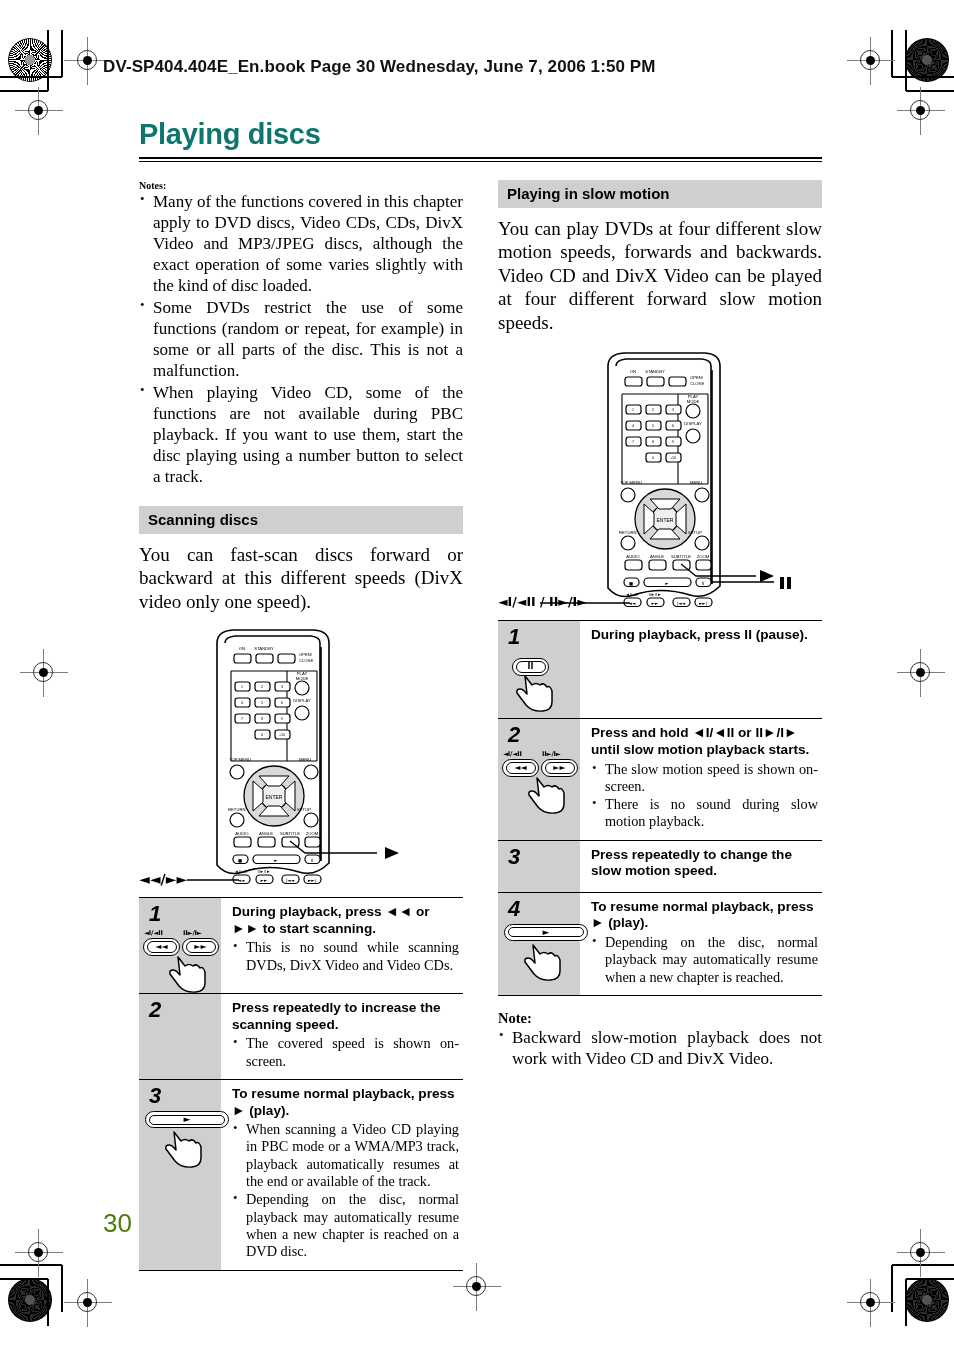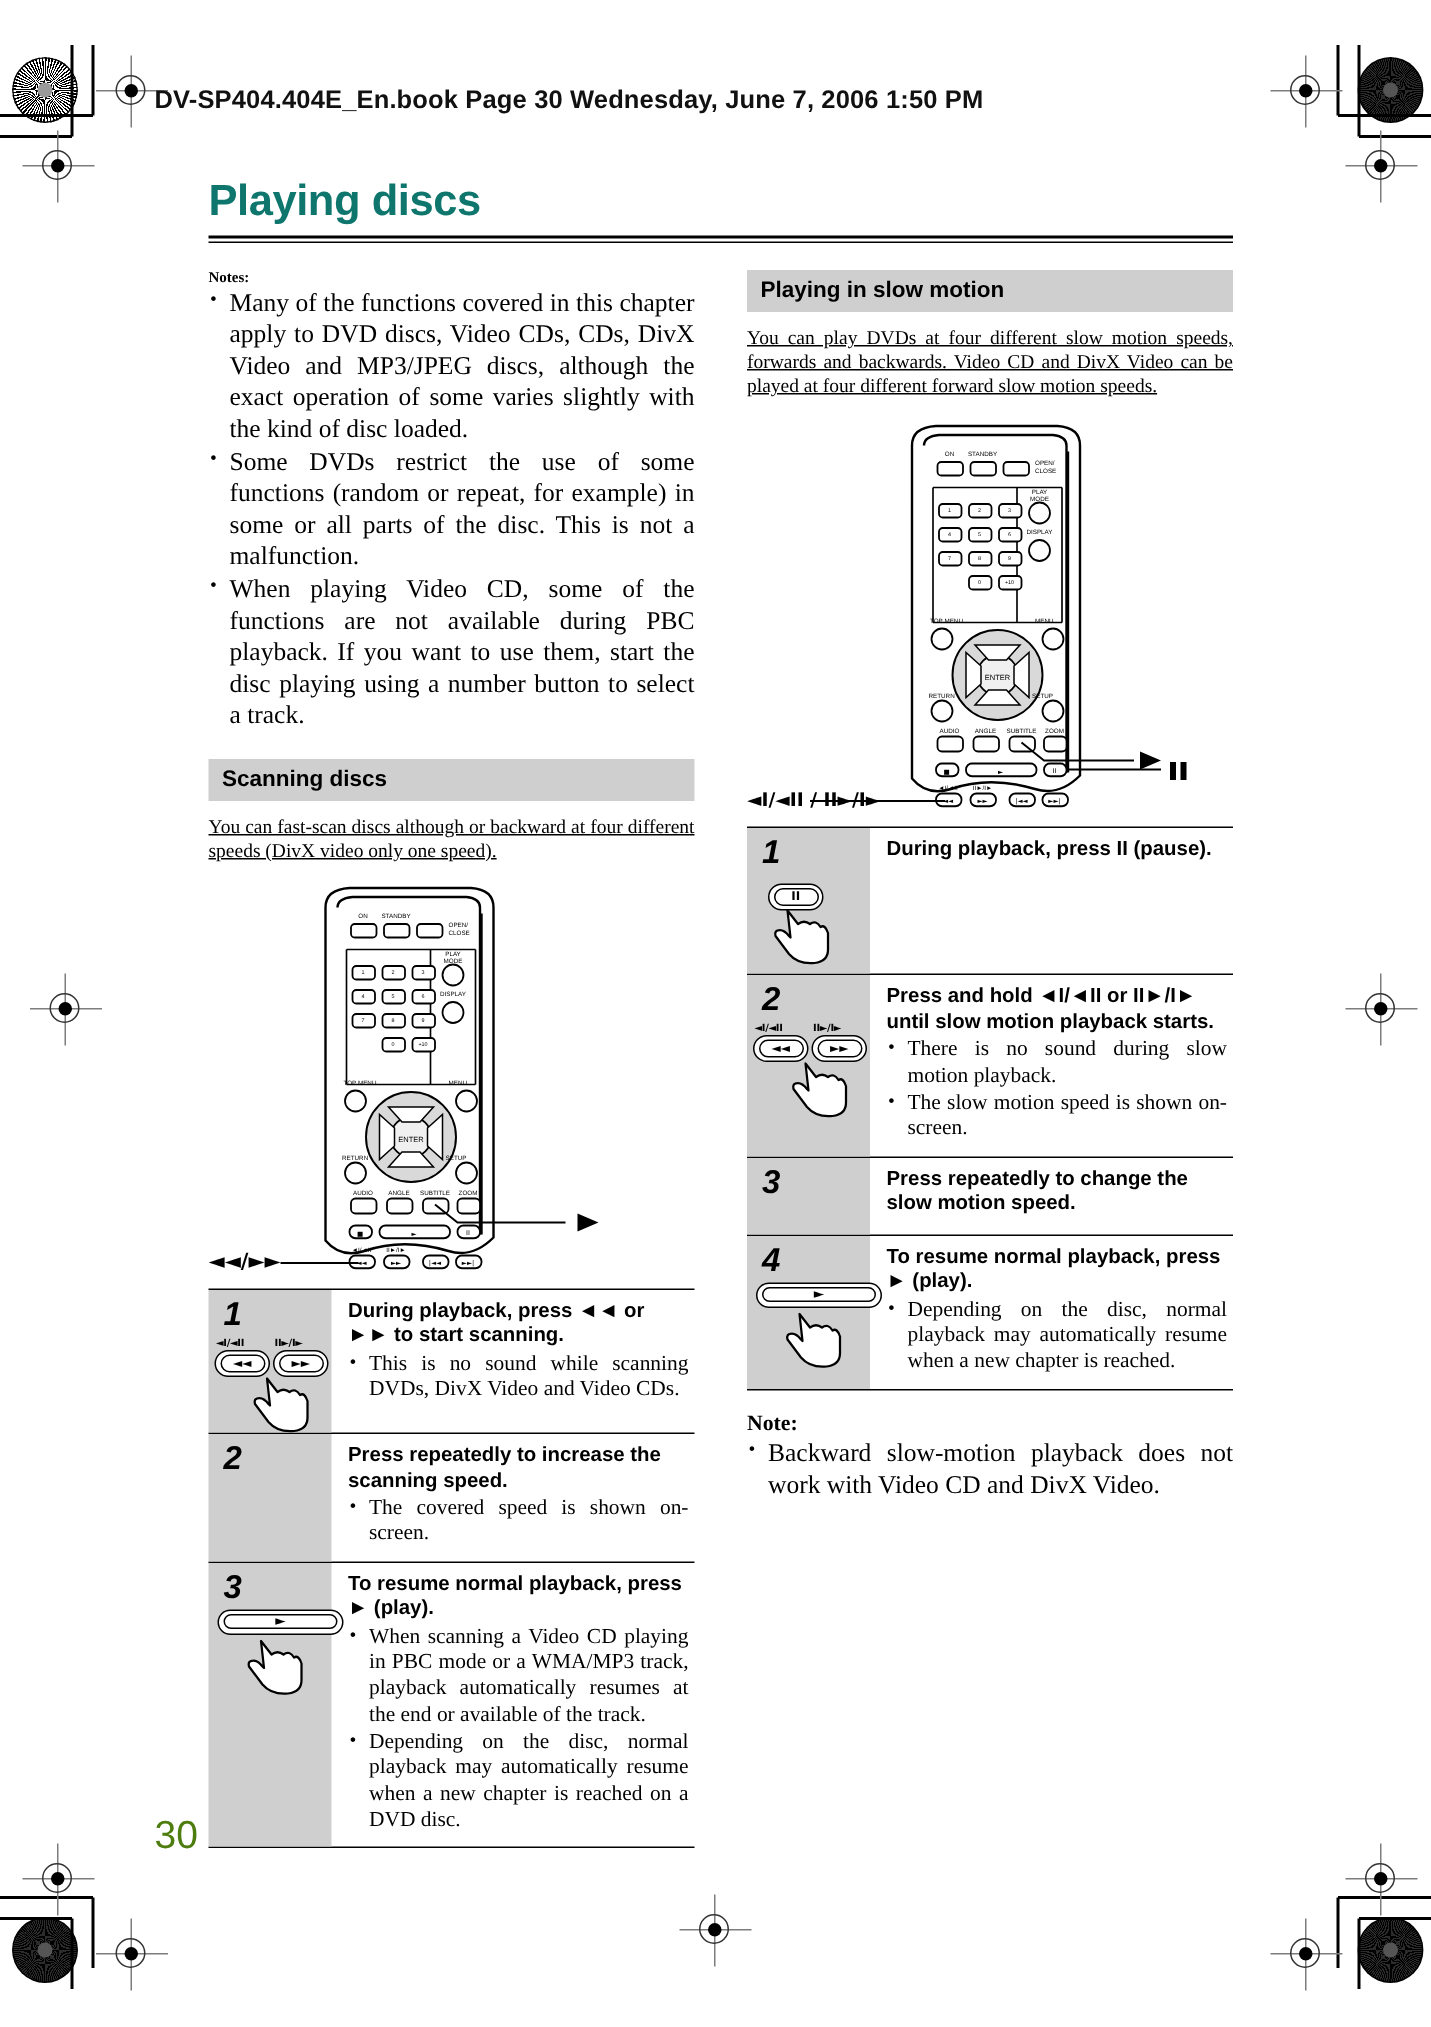--- a/index.html
+++ b/index.html
@@ -44,21 +44,21 @@
   .col-right{position:absolute;left:359px;top:0;width:324px;}
 
   .notes-head{font-weight:bold;font-size:10px;margin:0 0 1px 0;font-family:"Liberation Serif",serif;}
   ul.bul{list-style:none;margin:0;padding:0;}
   ul.bul li{position:relative;padding-left:14px;font-size:17px;line-height:1.235;margin-bottom:1px;
     text-align:justify;}
   ul.bul li::before{content:"\2022";position:absolute;left:1px;top:-1px;font-size:13px;}
 
   .sec-head{background:#cfcfcf;font-family:"Liberation Sans",sans-serif;font-weight:bold;
     font-size:15px;padding:5px 9px 6px 9px;margin:0;color:#000;}
-  .sec-body{font-size:13px;line-height:1.235;margin:9px 0 0 0;text-align:justify;text-decoration:underline;}
+  .sec-body{font-size:19px;line-height:1.235;margin:9px 0 0 0;text-align:justify;}
 
   
   .steps{border-top:1.5px solid #000;border-bottom:1.5px solid #000;width:100%;}
   .step{display:flex;border-bottom:1px solid #000;}
   .step:last-child{border-bottom:none;}
   .step .num-cell{width:82px;min-width:82px;background:#cfcfcf;position:relative;padding:4px 0 8px 0;}
   .step .num{font-family:"Liberation Sans",sans-serif;font-weight:bold;font-style:italic;
     font-size:22px;padding-left:10px;line-height:1.05;}
   .step .txt-cell{flex:1;padding:6px 4px 8px 11px;}
   .step .txt-cell .hd{font-family:"Liberation Sans",sans-serif;font-weight:bold;font-size:13.6px;
@@ -206,21 +206,21 @@
         <div class="notes-head">Notes:</div>
         <ul class="bul">
           <li>Many of the functions covered in this chapter apply to DVD discs, Video CDs, CDs, DivX Video and MP3/JPEG discs, although the exact operation of some varies slightly with the kind of disc loaded.</li>
           <li>Some DVDs restrict the use of some functions (random or repeat, for example) in some or all parts of the disc. This is not a malfunction.</li>
           <li>When playing Video CD, some of the functions are not available during PBC playback. If you want to use them, start the disc playing using a number button to select a track.</li>
         </ul>
 
         <div style="height:17px;"></div>
 
         <div class="sec-head">Scanning discs</div>
-        <p class="sec-body">You can fast-scan discs although or backward at four different speeds (DivX video only one speed).</p>
+        <p class="sec-body">You can fast-scan discs forward or backward at this different speeds (DivX video only one speed).</p>
 
         <div class="remote-wrap" style="height:272px;margin-top:12px;">
           <svg width="324" height="272" viewBox="0 0 324 272">
             <g fill="none" stroke="#000" stroke-width="1.6">
 
               <path d="M78 18 Q78 6 94 5 L175 5 Q190 6 190 18 L190 238 Q176 252 160 247 Q130 238 104 247 Q88 252 78 240 Z"></path>
               <path d="M86 18 Q86 12 96 11 L172 11 Q181 12 181 18 L181 236"></path>
               <path d="M182 22 L182 236"></path>
 
               <path d="M92 46 L178 46" stroke-width="1.1"></path>
@@ -559,22 +559,22 @@
                 <div class="hand" style="left:26px;top:22px;">
                   <svg viewBox="0 0 46 46">
                       <path d="M13 8 L20 17 Q24 14 28 17 Q32 14 35 19 Q38 17 40 23 L40 34 Q40 42 31 43 Q20 44 14 37 L5 25 Q4 21 8 21 Q11 21 14 25 L15 26 Z" fill="#fff" stroke="#000" stroke-width="1.5" stroke-linejoin="round"></path>
                     </svg>
                 </div>
               </div>
             </div>
             <div class="txt-cell">
               <div class="hd">Press and hold ◄I/◄II or II►/I► until slow motion playback starts.</div>
               <ul class="bul">
+                <li>The slow motion speed is shown on-screen.</li>
                 <li>There is no sound during slow motion playback.</li>
-                <li>The slow motion speed is shown on-screen.</li>
               </ul>
             </div>
           </div>
 
           <div class="step">
             <div class="num-cell">
               <div class="num">3</div>
             </div>
             <div class="txt-cell" style="padding-bottom:10px;">
               <div class="hd">Press repeatedly to change the slow motion speed.</div>

